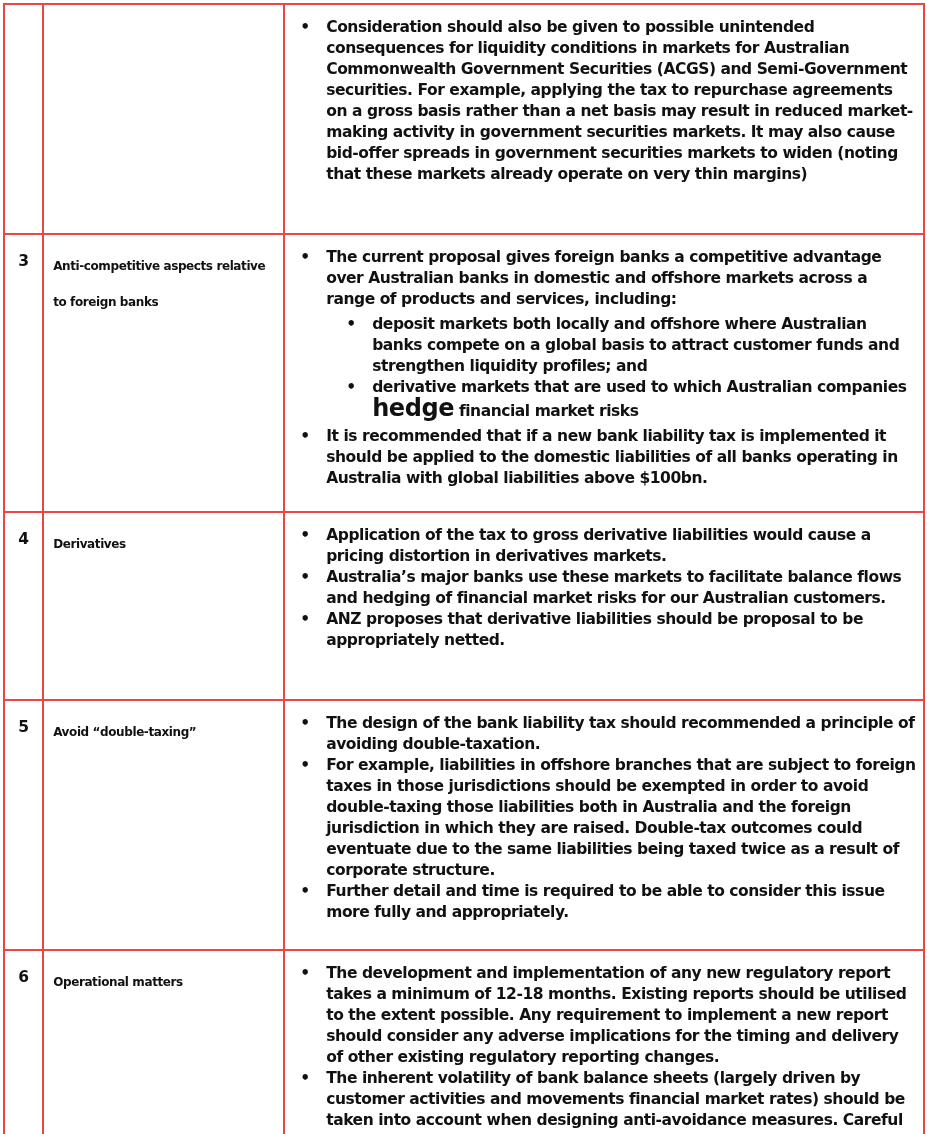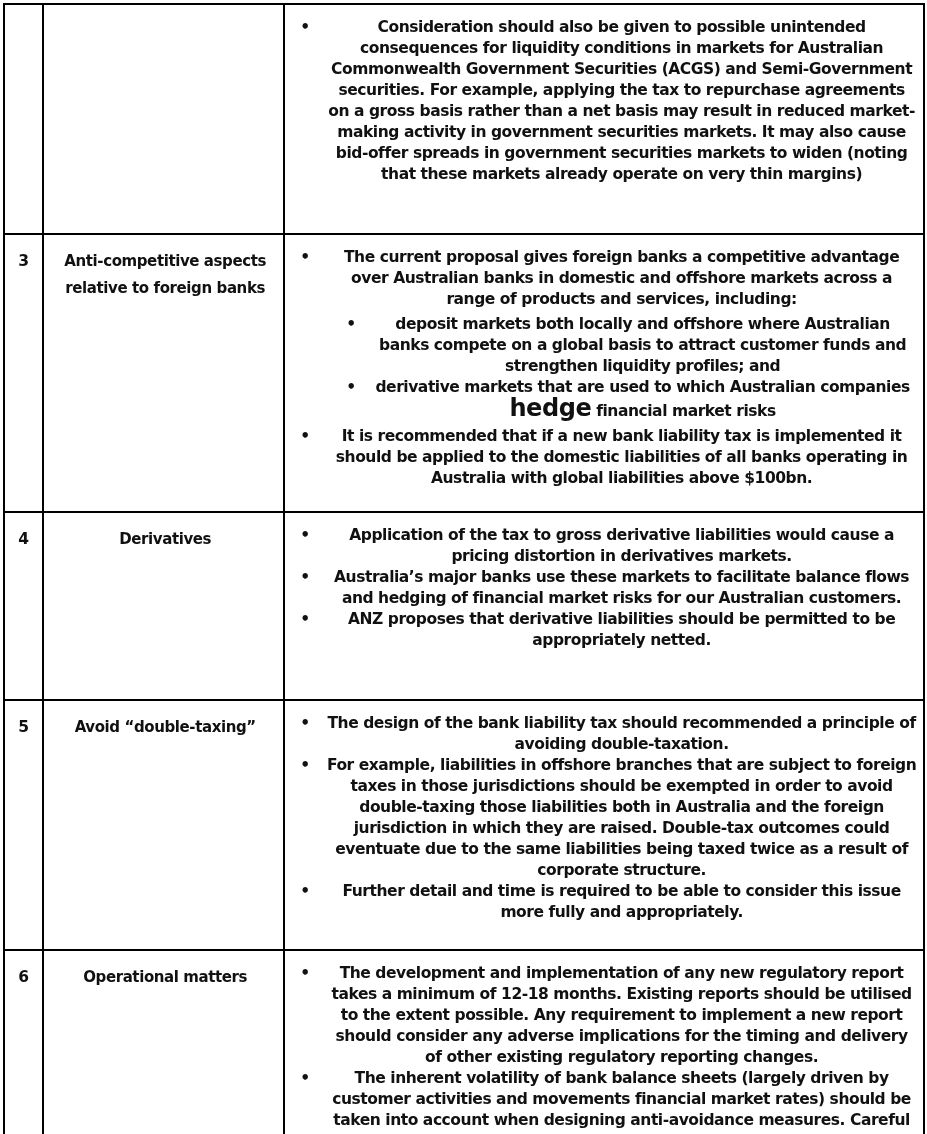--- a/index.html
+++ b/index.html
@@ -7,35 +7,34 @@
   .doc-table {
     position: absolute; left: 3px; top: 3px;
     border-collapse: collapse;
     table-layout: fixed;
     width: 922px;
     font-family: "DejaVu Sans", sans-serif;
     font-weight: bold;
     color: #111111;
   }
   .doc-table td {
-    border: 2px solid #000000;
+    border: 2px solid #ef4444;
     vertical-align: top;
     padding: 0;
-    text-align: center;
   }
   .col-num { width: 39px; }
   .col-topic { width: 240px; }
   .col-detail { width: 637px; }
   .num-cell {
     font-size: 15.5px; line-height: 21px;
     text-align: center; padding-top: 16px !important;
     letter-spacing: -0.3px;
   }
   .topic-cell {
-    font-size: 15px; line-height: 27px;
+    font-size: 12px; line-height: 36px;
     padding: 13px 6px 0 9px !important;
     letter-spacing: -0.4px;
   }
   .detail-cell {
     font-size: 15.5px; line-height: 21px;
     padding: 12px 6px 8px 0 !important;
     letter-spacing: -0.45px;
     word-spacing: 0px;
   }
   ul.bullets { margin: 0; padding: 0 0 0 41px; list-style: none; }
@@ -94,21 +93,21 @@
       </td>
     </tr>
 
     <tr class="row-4">
       <td class="num-cell">4</td>
       <td class="topic-cell">Derivatives</td>
       <td class="detail-cell">
         <ul class="bullets">
           <li>Application of the tax to gross derivative liabilities would cause a pricing distortion in derivatives markets.</li>
           <li>Australia’s major banks use these markets to facilitate balance flows and hedging of financial market risks for our Australian customers.</li>
-          <li>ANZ proposes that derivative liabilities should be permitted to be appropriately netted.</li>
+          <li>ANZ proposes that derivative liabilities should be proposal to be appropriately netted.</li>
         </ul>
       </td>
     </tr>
 
     <tr class="row-5">
       <td class="num-cell">5</td>
       <td class="topic-cell">Avoid “double-taxing”</td>
       <td class="detail-cell">
         <ul class="bullets">
           <li>The design of the bank liability tax should recommended a principle of avoiding double-taxation.</li>

